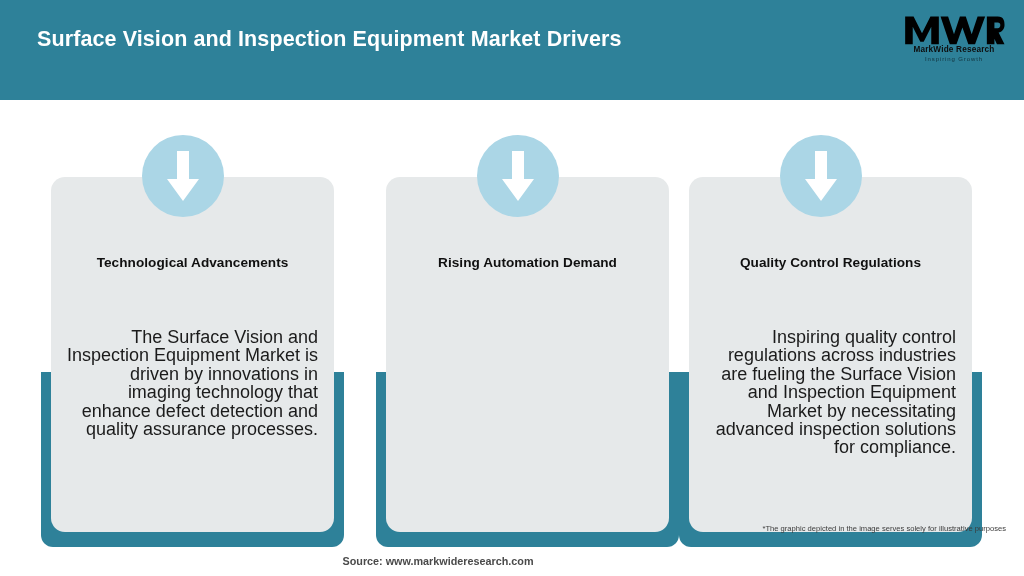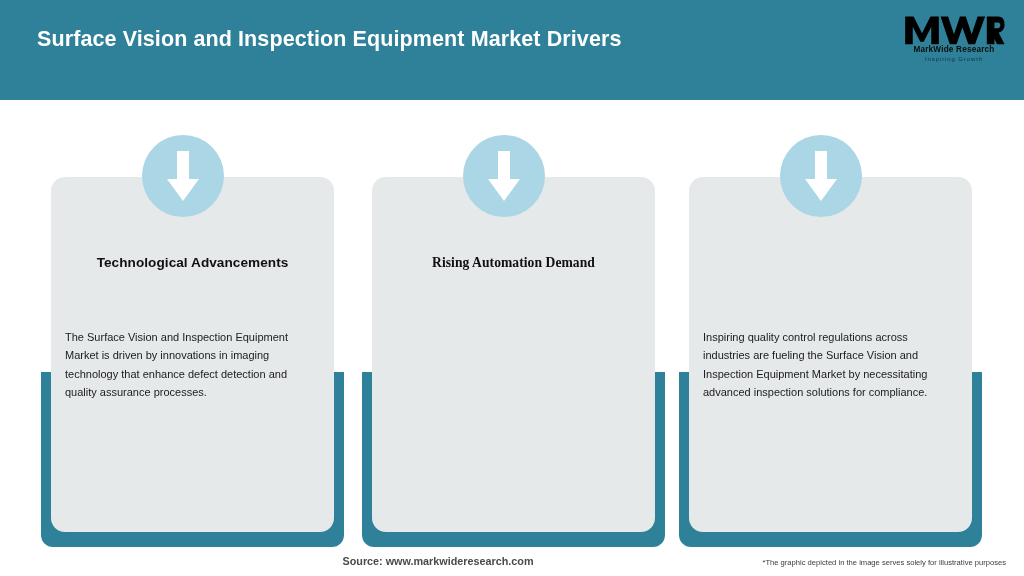--- a/index.html
+++ b/index.html
@@ -81,21 +81,21 @@
     height: 450px;
   }
 
   .card {
     position: absolute;
     top: 35px;
     width: 303px;
     height: 412px;
   }
   .card-1 { left: 41px; }
-  .card-2 { left: 362px; font-family: Liberation Serif, serif; }
+  .card-2 { left: 376px; }
   .card-3 { left: 679px; }
 
   
   .card-backing {
     position: absolute;
     left: 0;
     top: 237px;
     width: 303px;
     height: 175px;
     background: #2E8199;
@@ -142,42 +142,42 @@
     font-weight: bold;
     color: #101010;
     letter-spacing: 0.05px;
   }
 
   .card-body {
     position: absolute;
     left: 24px;
     top: 193px;
     width: 253px;
-    font-size: 11px;
+    font-size: 18px;
     line-height: 18.4px;
     color: #1b1b1b;
-    text-align: left;
+    text-align: right;
   }
 
   
   .footer-source {
     position: absolute;
     left: 0;
     top: 555px;
     width: 876px;
     text-align: center;
     font-size: 10.8px;
     font-weight: bold;
     color: #4a4a4a;
   }
 
   .footer-disclaimer {
     position: absolute;
     right: 18px;
-    top: 558px;
+    top: 524px;
     font-size: 7.6px;
     color: #3b3b3b;
     white-space: nowrap;
   }
 </style>
 </head>
 <body>
 
 <div id="slide">
 
@@ -223,20 +223,21 @@
     </div>
 
     <div class="card card-3">
       <div class="card-backing"></div>
       <div class="card-panel"></div>
       <div class="card-badge">
         <svg viewBox="0 0 36 54">
           <path d="M12 2 L24 2 L24 30 L34 30 L18 52 L2 30 L12 30 Z" fill="#ffffff"></path>
         </svg>
       </div>
+      <div class="card-heading">Quality Control Regulations</div>
       <div class="card-body">Inspiring quality control regulations across industries are fueling the Surface Vision and Inspection Equipment Market by necessitating advanced inspection solutions for compliance.</div>
     </div>
 
   </div>
 
   <div class="footer-source">Source: www.markwideresearch.com</div>
   <div class="footer-disclaimer">*The graphic depicted in the image serves solely for illustrative purposes</div>
 
 </div>
 

